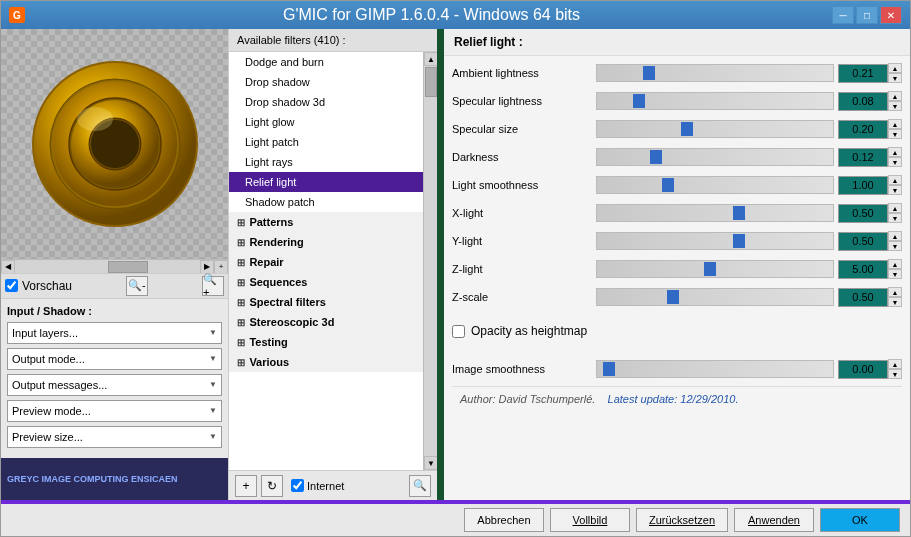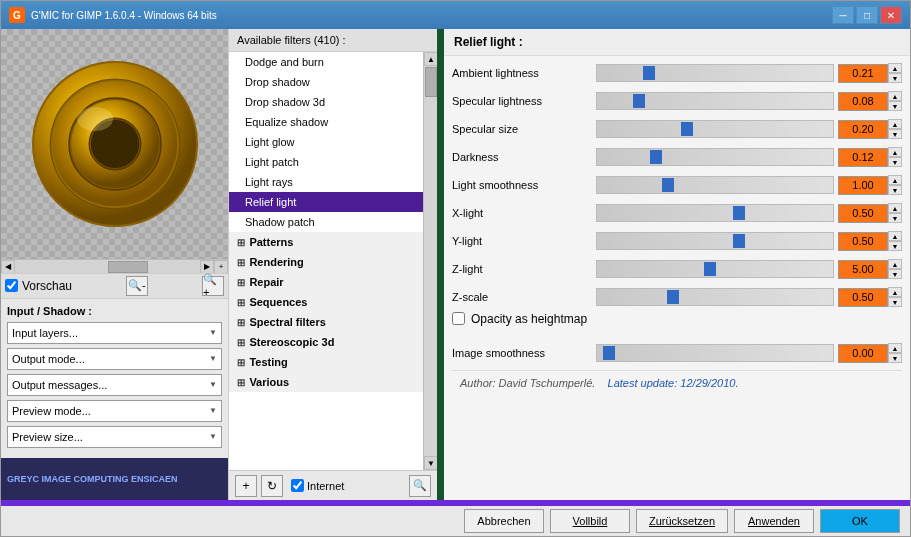--- a/index.html
+++ b/index.html
@@ -37,21 +37,22 @@
       border-radius: 2px;
       font-size: 10px;
       display: flex;
       align-items: center;
       justify-content: center;
       color: white;
       font-weight: bold;
     }
     .titlebar-title {
       flex: 1;
-      font-size: 10px;
+      font-size: 16px;
+      text-align: center;
     }
     .titlebar-buttons {
       display: flex;
       gap: 2px;
     }
     .titlebar-btn {
       width: 22px;
       height: 18px;
       background: #5a9fd4;
       border: 1px solid #4a8fc4;
@@ -340,21 +341,21 @@
       position: absolute;
       top: 1px;
       width: 12px;
       height: 14px;
       background: #316ac5;
       cursor: pointer;
     }
     .param-value-box {
       width: 50px;
       height: 19px;
-      background: #f97316;
+      background: #0f766e;
       border: 1px solid #999;
       display: flex;
       align-items: center;
       justify-content: center;
       font-size: 11px;
       flex-shrink: 0;
     }
     .spin-btns {
       display: flex;
       flex-direction: column;
@@ -367,38 +368,38 @@
       border: 1px solid #bbb;
       display: flex;
       align-items: center;
       justify-content: center;
       cursor: pointer;
       font-size: 7px;
       line-height: 1;
     }
     .checkbox-row {
       display: flex;
-      align-items: flex-start;
+      align-items: flex-end;
       height: 26px;
-      margin-bottom: 2px;
+      margin-bottom: 18px;
     }
     .author-line {
       padding: 6px 8px;
       font-size: 11px;
       color: #555;
       font-style: italic;
       border-top: 1px solid #ddd;
       margin-top: 4px;
     }
     .author-line span.date { color: #2255aa; }
     
     .bottom-bar {
       height: 36px;
       background: #e8e8e8;
-      border-top: 6px solid #6d28d9;
+      border-top: 4px solid #6d28d9;
       display: flex;
       align-items: center;
       justify-content: flex-end;
       padding: 0 10px;
       gap: 6px;
       flex-shrink: 0;
     }
     .action-btn {
       min-width: 80px;
       height: 24px;
@@ -526,21 +527,20 @@
     </div>
 
     <div class="middle-panel">
       <div class="filters-header">Available filters (410) :</div>
       <div class="filter-content-row">
         <div class="filters-list">
 
           <div class="filter-item">Dodge and burn</div>
           <div class="filter-item">Drop shadow</div>
           <div class="filter-item">Drop shadow 3d</div>
-          <div class="filter-item">Equalize shadow</div>
           <div class="filter-item">Light glow</div>
           <div class="filter-item">Light patch</div>
           <div class="filter-item">Light rays</div>
           <div class="filter-item selected">Relief light</div>
           <div class="filter-item">Shadow patch</div>
 
           <div class="filter-group">
             <span class="group-icon">⊞</span>
             <span>Patterns</span>
           </div>

